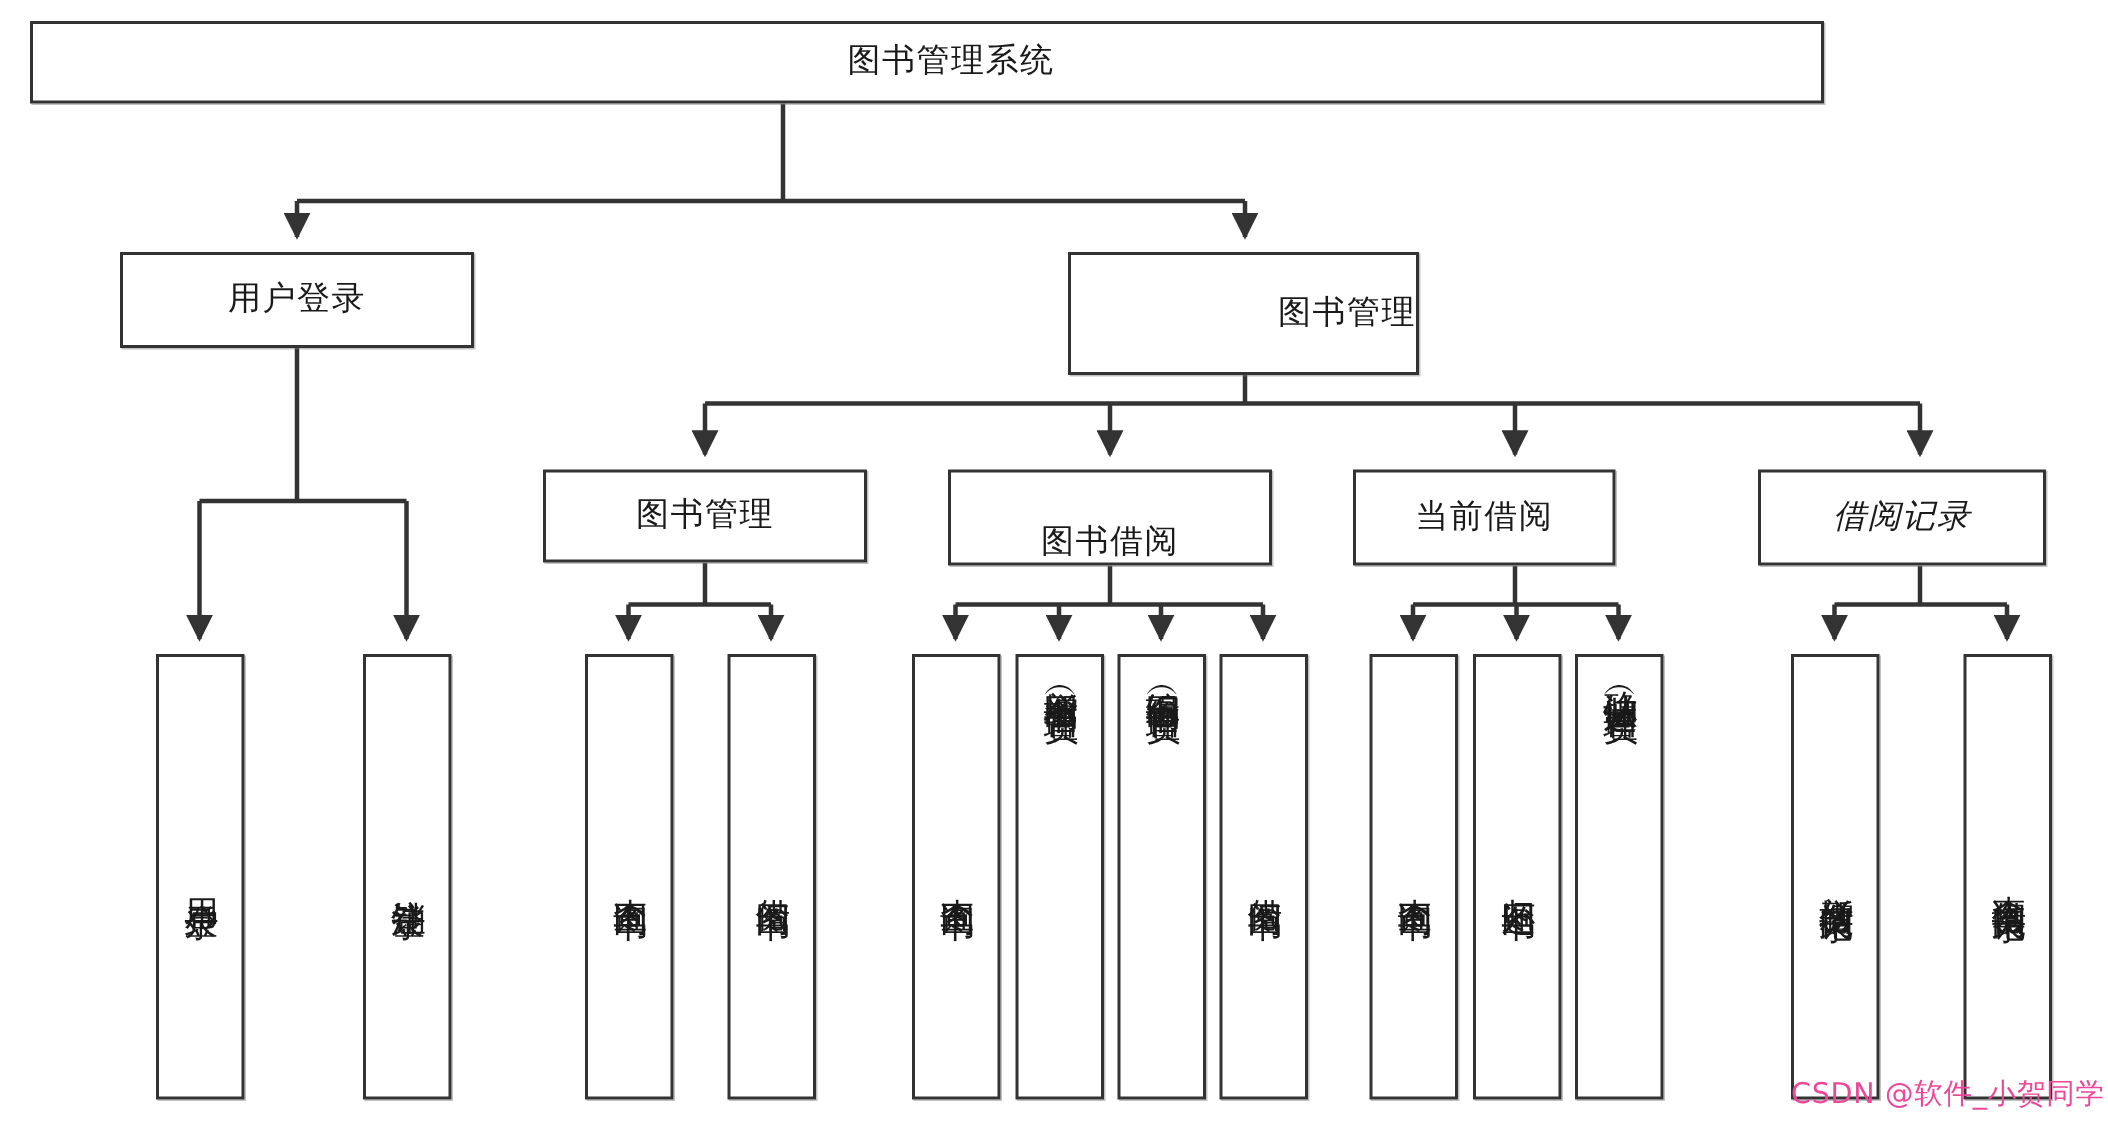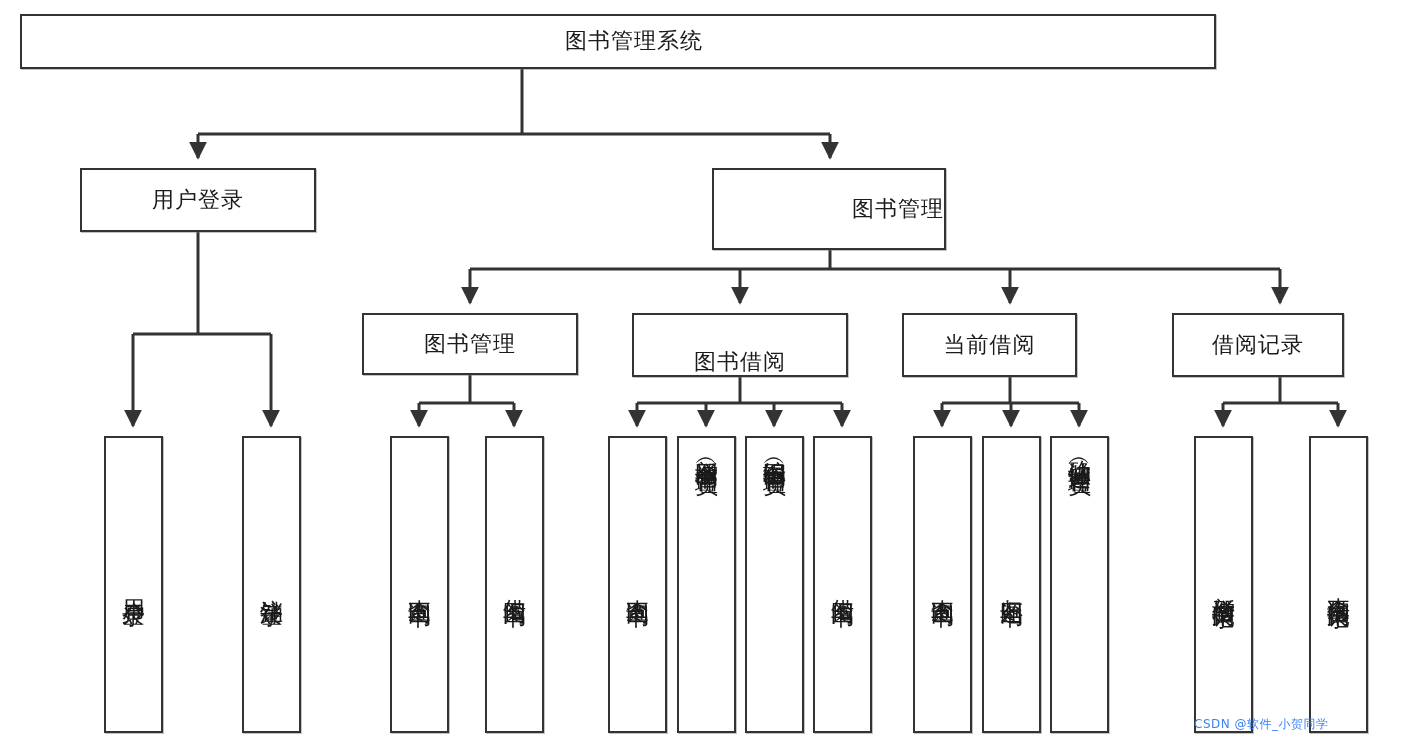--- a/index.html
+++ b/index.html
@@ -59,22 +59,22 @@
     align-items: center;
     justify-content: center;
     box-shadow: 1px 1px 0 rgba(120,120,120,0.45);
   }
   .leaf-box.align-top .node-label-v {
     align-self: flex-start;
     margin-top: 4px;
   }
   .watermark {
     position: absolute;
-    font-size: 12px;
-    color: #3b82f6;
+    font-size: 19px;
+    color: #ec4899;
     white-space: nowrap;
     letter-spacing: 0.5px;
   }
 </style>
 </head>
 <body>
 
 <div id="diagram-root">
 
   <svg id="flow-svg" viewBox="0 0 1405 747">
@@ -141,21 +141,21 @@
 
   <div class="node-box" style="left:362px; top:313px; width:216px; height:62px;">
     <span class="node-label-h">图书管理</span>
   </div>
   <div class="node-box" style="left:632px; top:313px; width:216px; height:64px;align-items:flex-end;">
     <span class="node-label-h">图书借阅</span>
   </div>
   <div class="node-box" style="left:902px; top:313px; width:175px; height:64px;">
     <span class="node-label-h">当前借阅</span>
   </div>
-  <div class="node-box" style="left:1172px; top:313px; width:172px; height:64px;">
+  <div class="node-box" style="left:1172px; top:313px; width:192px; height:64px;font-style:italic;">
     <span class="node-label-h">借阅记录</span>
   </div>
 
   <div class="leaf-box" style="left:104px; top:436px; width:59px; height:297px;">
     <span class="node-label-v">用户登录</span>
   </div>
   <div class="leaf-box" style="left:242px; top:436px; width:59px; height:297px;">
     <span class="node-label-v">注销登录</span>
   </div>
 

